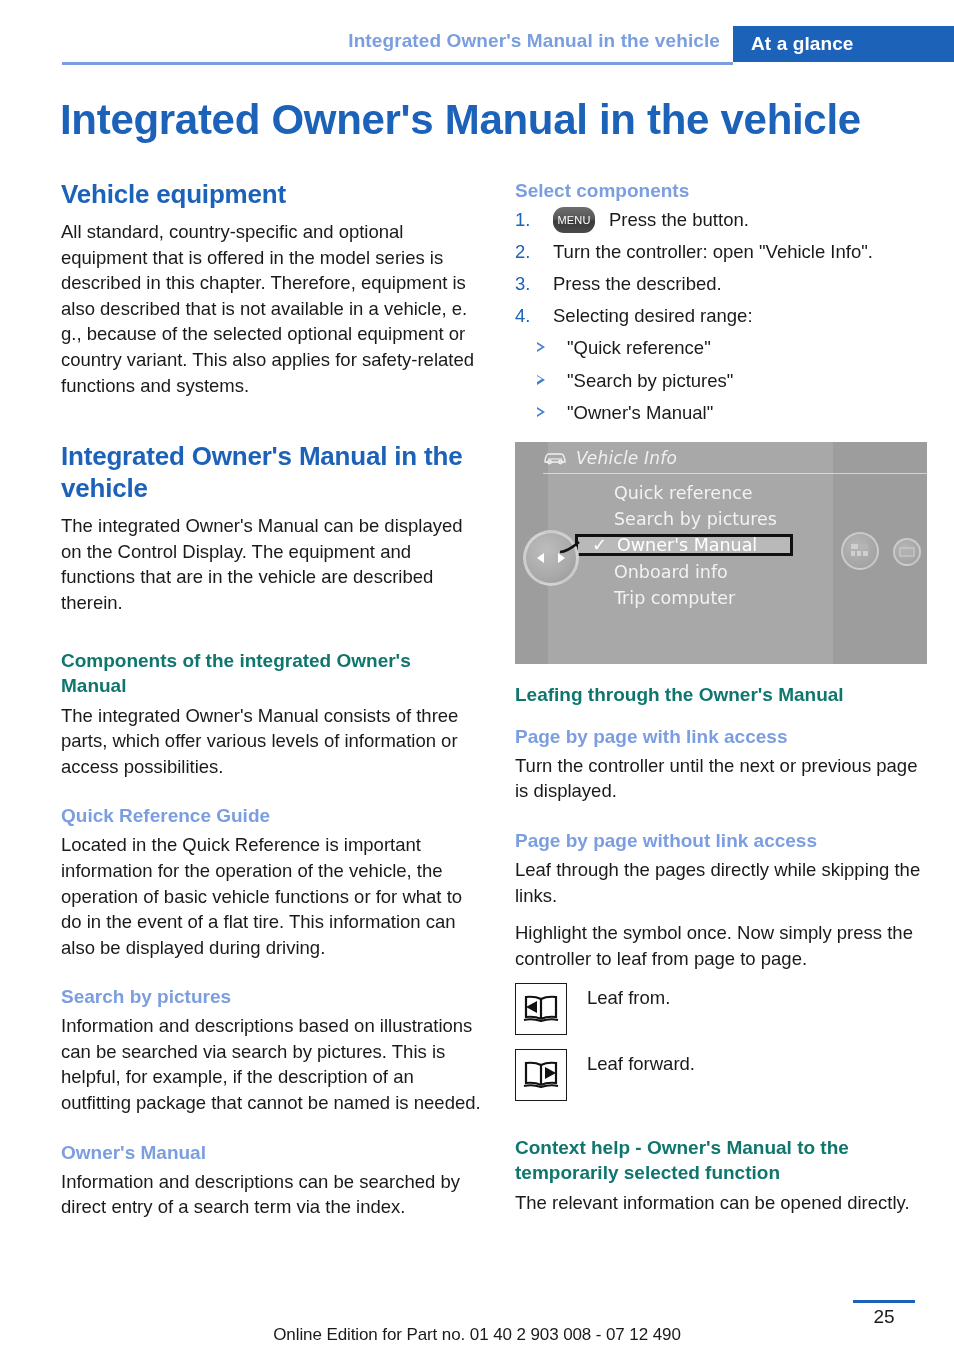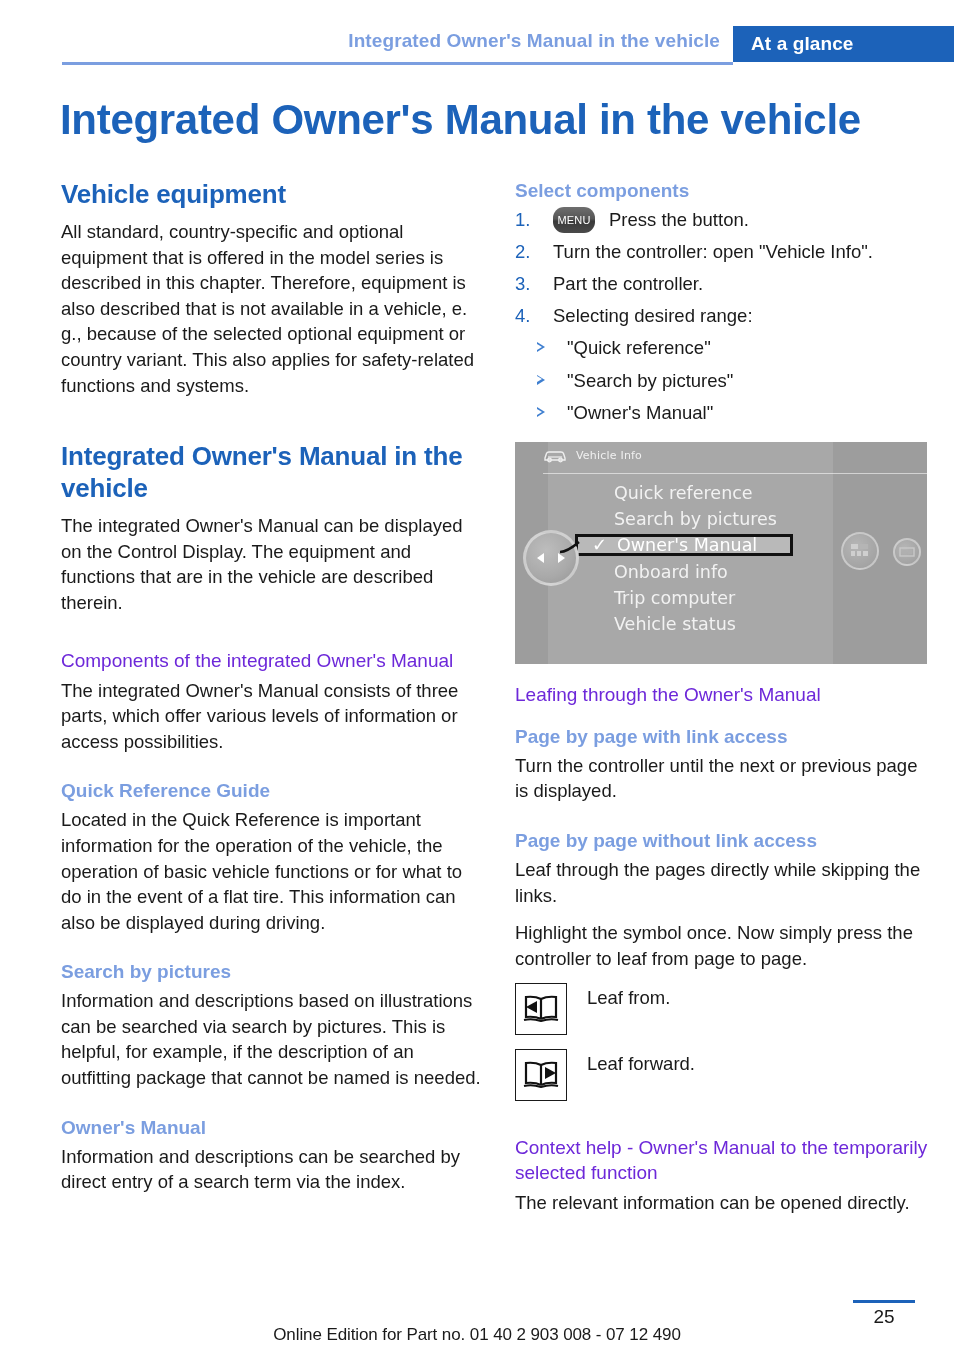--- a/index.html
+++ b/index.html
@@ -88,23 +88,23 @@
   
   .h1blue {
     color: #1c62b9;
     font-size: 26px;
     font-weight: bold;
     line-height: 32px;
     margin-bottom: 9px;
     letter-spacing: -0.2px;
   }
   .h2blue {
-    color: #6d28d9;
+    color: #0f766e;
     font-size: 19px;
-    font-weight: normal;
+    font-weight: bold;
     line-height: 25px;
     margin-bottom: 5px;
     letter-spacing: 0px;
   }
   .h3light {
     color: #7b9ee0;
     font-size: 19px;
     font-weight: bold;
     line-height: 25px;
     margin-bottom: 4px;
@@ -247,23 +247,24 @@
   .idrive-header {
     position: absolute;
     left: 28px; top: 6px;
     display: flex;
     align-items: center;
     gap: 9px;
   }
   .car-icon { width: 24px; height: 15px; display: block; }
   .idrive-title {
     color: #f0f0f0;
-    font-size: 11px;
+    font-size: 17px;
     letter-spacing: 0.2px;
     font-family: "DejaVu Sans", sans-serif;
+    font-style: italic;
   }
   .idrive-sep {
     position: absolute;
     left: 28px; top: 31px;
     width: 384px; height: 1px;
     background: rgba(255,255,255,0.55);
   }
   .idrive-list {
     position: absolute;
     left: 96px; top: 38px;
@@ -443,21 +444,21 @@
           <span class="menu-btn">MENU</span>
           <span>Press the button.</span>
         </span>
       </li>
       <li>
         <span class="num">2.</span>
         <span>Turn the controller: open "Vehicle Info".</span>
       </li>
       <li>
         <span class="num">3.</span>
-        <span>Part the controller.</span>
+        <span>Press the described.</span>
       </li>
       <li>
         <span class="num">4.</span>
         <span>Selecting desired range:</span>
       </li>
     </ol>
 
     <ul class="tri">
       <li>
         <span class="tri-mark"></span>
@@ -493,21 +494,20 @@
 
       <div class="idrive-list">
         <div class="idrive-item">Quick reference</div>
         <div class="idrive-item">Search by pictures</div>
         <div class="idrive-item selected">
           <span class="idrive-check">✓</span>
           <span>Owner's Manual</span>
         </div>
         <div class="idrive-item">Onboard info</div>
         <div class="idrive-item">Trip computer</div>
-        <div class="idrive-item">Vehicle status</div>
       </div>
 
       <div class="nav-knob">
         <span class="knob-arrow-l"></span>
         <span class="knob-arrow-r"></span>
       </div>
       <svg class="knob-leader" viewBox="0 0 22 14">
         <path d="M1 12 Q8 12 20 2" stroke="#111111" stroke-width="2.5" fill="none"></path>
       </svg>
 

